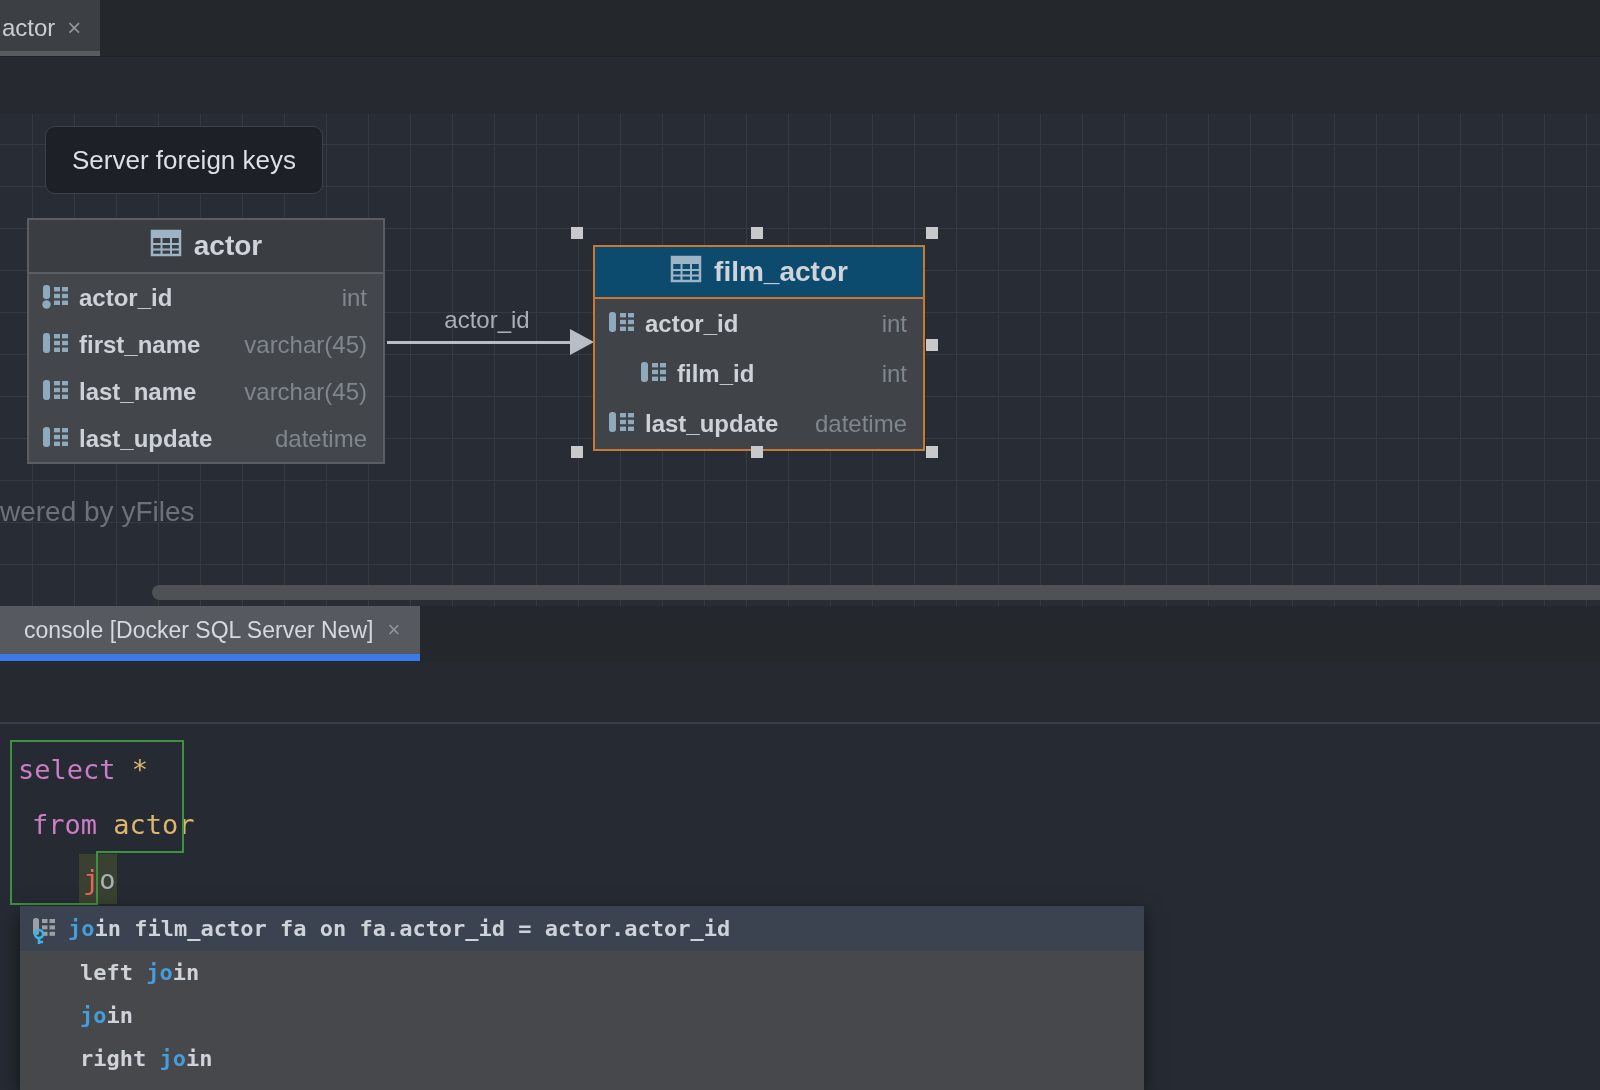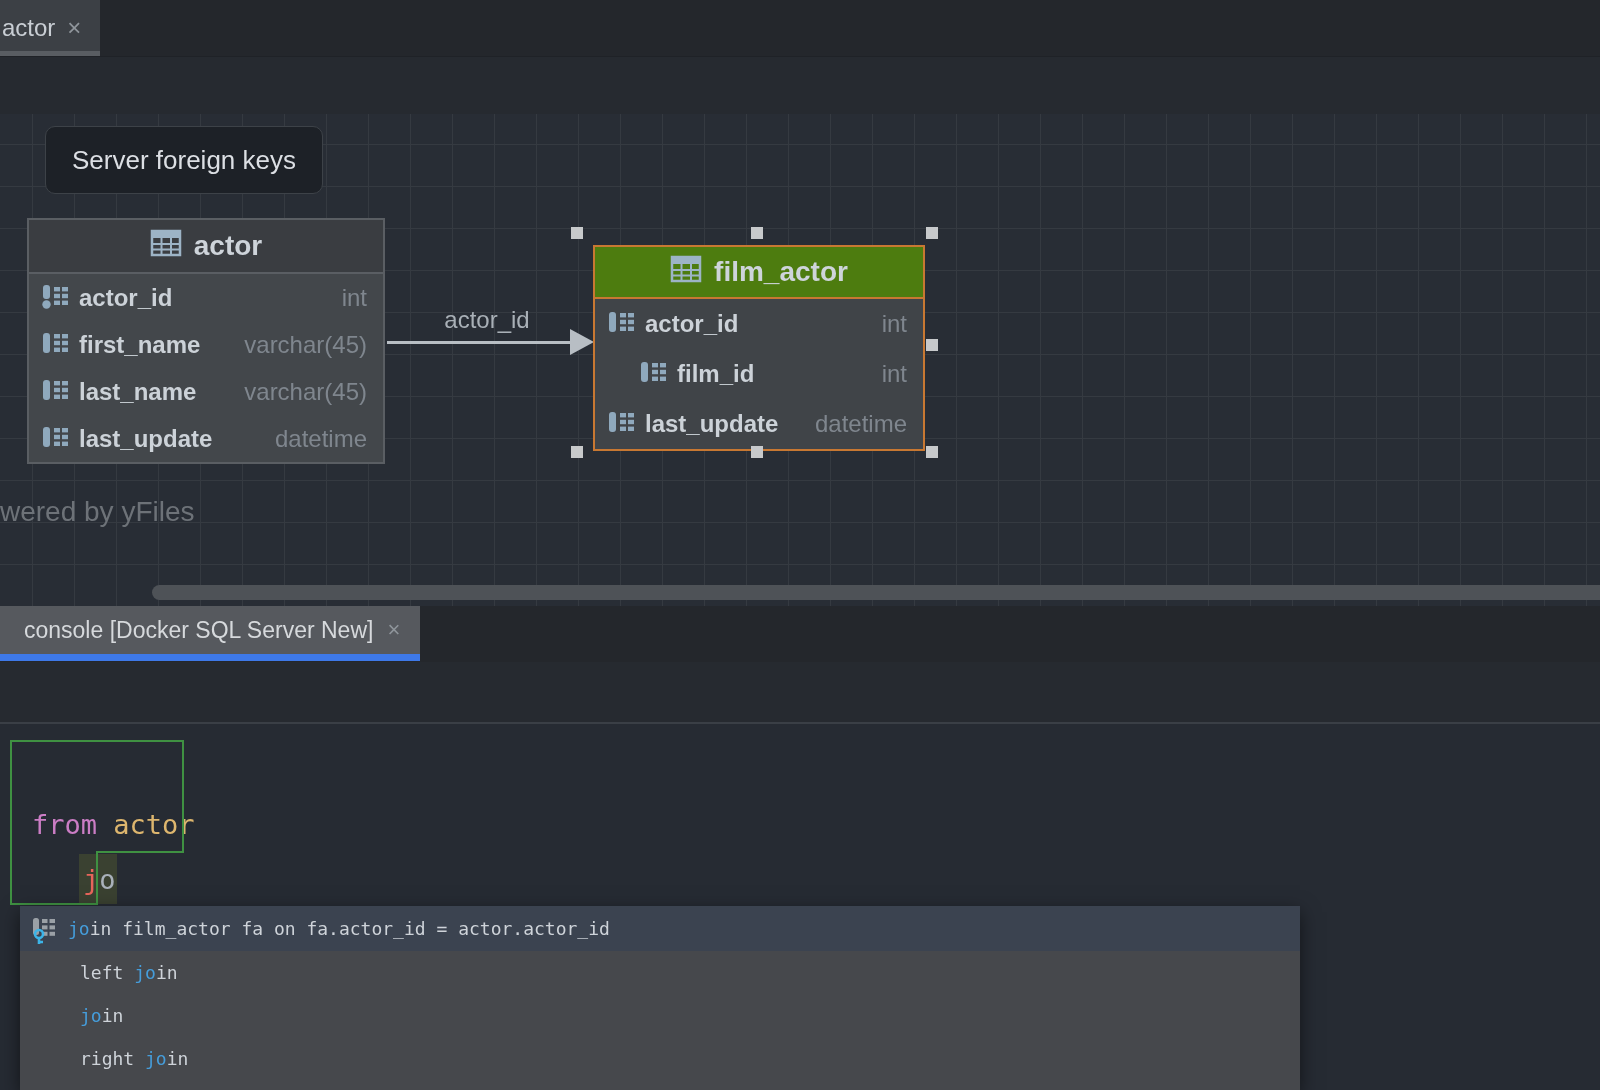--- a/index.html
+++ b/index.html
@@ -47,21 +47,21 @@
     border-radius:10px; display:flex; align-items:center; padding:0 26px;
     font-size:26px; color:#dcdfe4; white-space:nowrap;
   }
   .er-table { background:#43474b; border:2px solid #5a5e63; }
   .er-table .hdr {
     display:flex; align-items:center; justify-content:center; gap:12px;
     background:#3a3d41; border-bottom:2px solid #5a5e63;
     font-size:28px; font-weight:bold; color:#ced4da;
   }
   .er-table.selected { border-color:#c87832; background:#404448; }
-  .er-table.selected .hdr { background:#4d7c0f; border-bottom-color:#c87832; }
+  .er-table.selected .hdr { background:#0c4a6e; border-bottom-color:#c87832; }
   .col-row { display:flex; align-items:center; padding:0 16px 0 12px; }
   .col-row .cname { font-size:24px; font-weight:bold; color:#ccd2d8; margin-left:10px; }
   .col-row .ctype { font-size:24px; color:#7f868e; margin-left:auto; }
   .handle { position:absolute; width:12px; height:12px; background:#c7c9cb; }
   .edge-line { background:#b8bec4; }
   .edge-head { width:0; height:0; border-left:24px solid #b8bec4; border-top:13px solid transparent; border-bottom:13px solid transparent; }
   .edge-lbl { font-size:24px; color:#a9b0b7; text-align:center; }
   .watermark { font-size:28px; color:#6d7278; }
   .hscroll { background:#4e5257; border-radius:8px; }
 
@@ -82,23 +82,23 @@
   .code { position:absolute; font-family:"DejaVu Sans Mono","Liberation Mono",monospace; font-size:27px; height:55px; line-height:55px; white-space:pre; }
   .kw { color:#cb7dc5; }
   .gold { color:#ddb66e; }
   .err { color:#e8655b; }
   .plain { color:#a9b1bb; }
   .jo-hl { left:79px; top:854px; width:38px; height:50px; background:#3a4131; }
   .stmt-outline { left:0; top:0; width:1600px; height:1090px; pointer-events:none; }
 
   
   .popup {
-    left:20px; top:906px; width:1280px; height:184px; background:#46484c;
+    left:20px; top:906px; width:1124px; height:184px; background:#46484c;
     box-shadow:0 6px 18px rgba(0,0,0,0.55);
-    font-family:"DejaVu Sans Mono","Liberation Mono",monospace; font-size:18px; font-weight:normal;
+    font-family:"DejaVu Sans Mono","Liberation Mono",monospace; font-size:22px; font-weight:bold;
   }
   .pitem { display:flex; align-items:center; height:43px; color:#ced3d9; }
   .pitem.sel { height:45px; background:#3b4350; }
   .pitem .picon { width:48px; padding-left:10px; display:flex; align-items:center; }
   .pitem .ptext { white-space:pre; }
   .pitem.noicon .ptext { padding-left:60px; }
   .match { color:#459ddb; }
 </style>
 </head>
 <body>
@@ -414,20 +414,21 @@
     
     
     
     
   </div>
 
   <div class="abs editor"></div>
 
   <div class="abs jo-hl"></div>
 
+  <div class="abs code" style="left:18px; top:742px;"><span class="kw">select</span><span> </span><span class="gold">*</span></div>
   <div class="abs code" style="left:32px; top:797px;"><span class="kw">from</span><span> </span><span class="gold">actor</span></div>
   <div class="abs code" style="left:83px; top:852px;"><span class="err">j</span><span class="plain">o</span></div>
 
   <svg class="abs stmt-outline">
     <polygon points="11,741 183,741 183,852 97,852 97,904 11,904" fill="none" stroke="#3f9142" stroke-width="2"></polygon>
   </svg>
 
   <div class="abs popup">
     <div class="pitem sel">
       <span class="picon">

